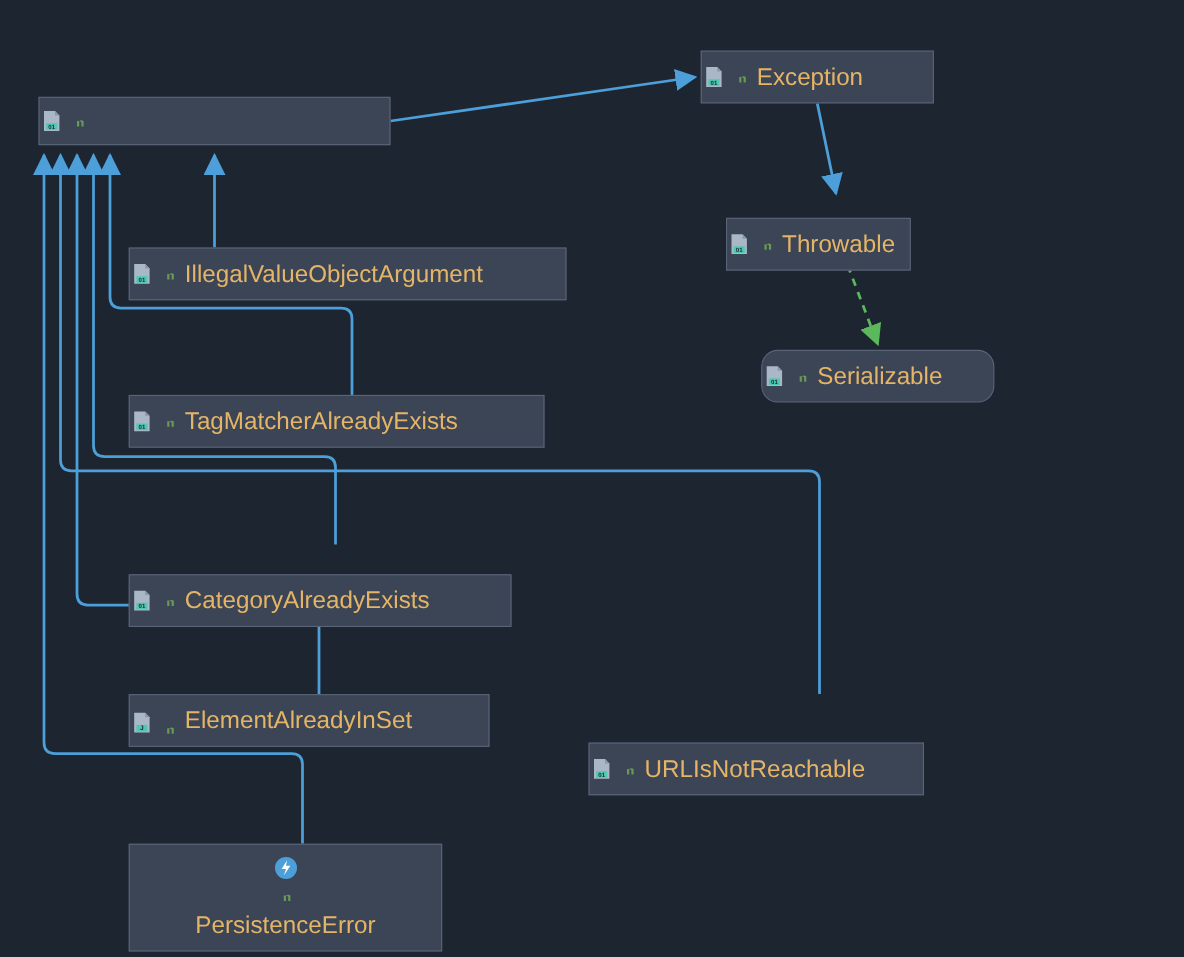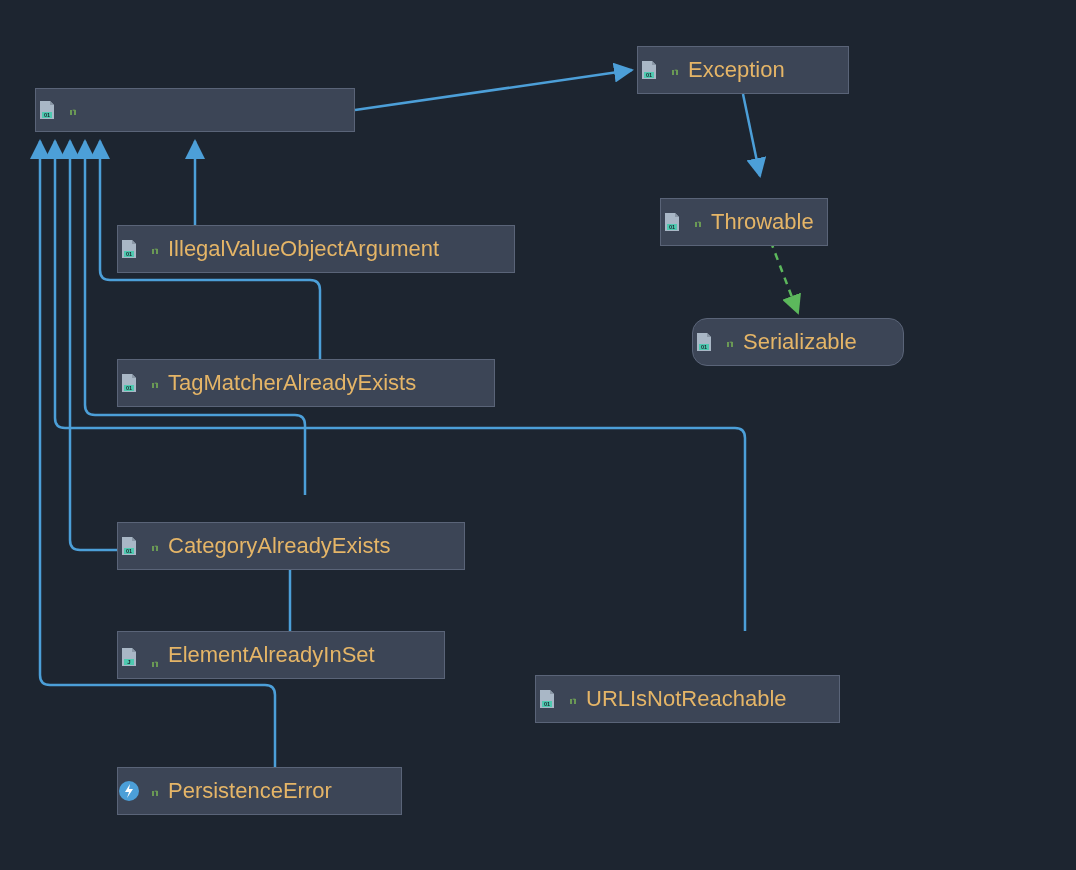--- a/index.html
+++ b/index.html
@@ -224,21 +224,21 @@
       </svg>
   </span>
   <span class="icon-visibility">
     <svg width="12" height="12" viewBox="0 0 12 12">
         <path d="M6 11 v-5 h-2 v5 M6 6 a3 2 0 0 1 4 0 v5 h-2 v-4" fill="#6a9955"></path>
       </svg>
   </span>
   <span class="node-label">URLIsNotReachable</span>
 </div>
 
-<div class="node" style="left:117px; top:767px; width:285px;">
+<div class="node" style="left:117px; top:767px; width:285px;flex-direction:column;">
   <span class="icon-class">
     <svg width="22" height="22" viewBox="0 0 22 22">
         <circle cx="11" cy="11" r="10" fill="#4c9fd8"></circle>
         <path d="M12 4 L7 12 h4 l-2 6 l6 -9 h-4 z" fill="#fff"></path>
       </svg>
   </span>
   <span class="icon-visibility">
     <svg width="12" height="12" viewBox="0 0 12 12">
         <path d="M6 11 v-5 h-2 v5 M6 6 a3 2 0 0 1 4 0 v5 h-2 v-4" fill="#6a9955"></path>
       </svg>

